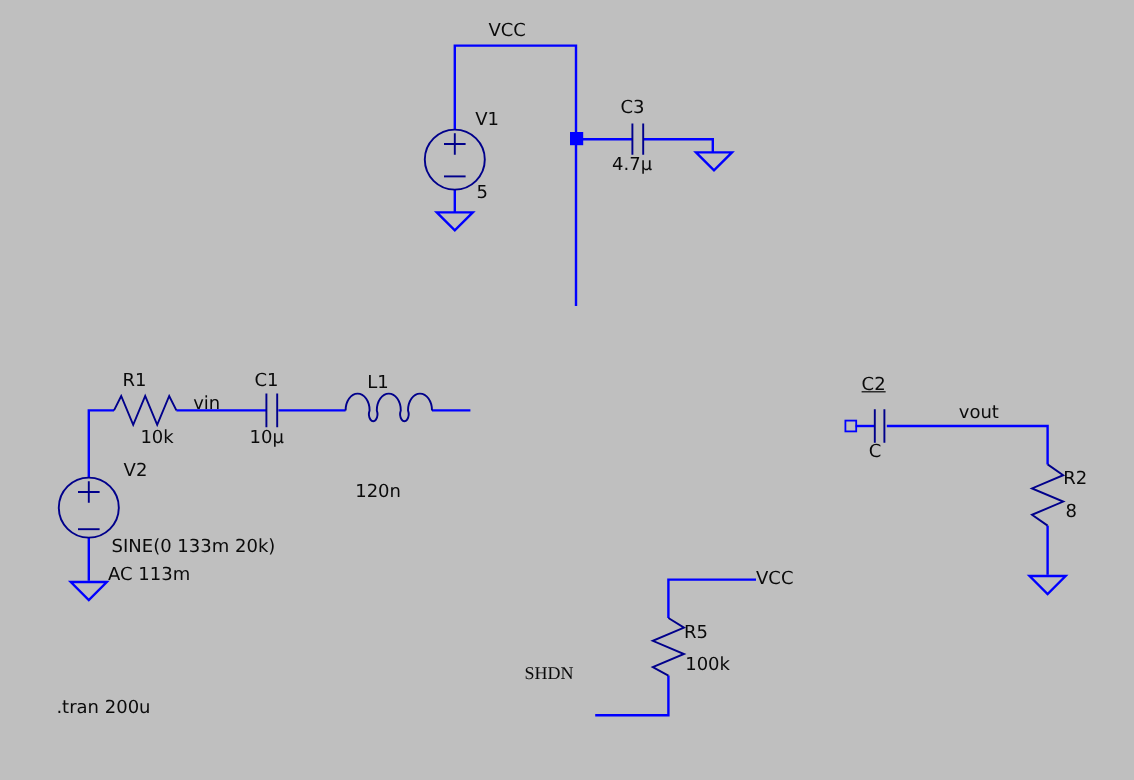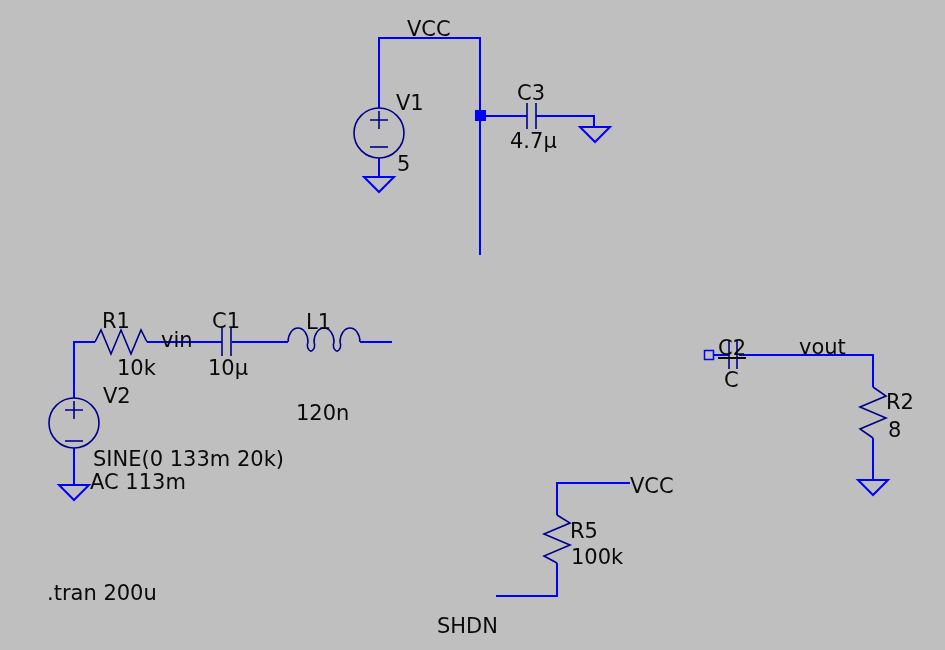--- a/index.html
+++ b/index.html
@@ -9,21 +9,21 @@
   #canvas{
     position:relative; width:945px; height:650px; background:var(--bg);
     font-family:"DejaVu Sans","Liberation Sans",sans-serif; overflow:hidden;
   }
   #sch{position:absolute;left:0;top:0;}
   .wire{stroke:var(--wire);stroke-width:2;fill:none;}
   .sym{stroke:var(--symbol);stroke-width:1.6;fill:none;}
   .junction{fill:var(--wire);stroke:none;}
   .pinbox{fill:none;stroke:var(--wire);stroke-width:1.5;}
   .lbl{
-    position:absolute; color:var(--text); font-size:21px; line-height:1.15;
+    position:absolute; color:var(--text); font-size:15px; line-height:1.15;
     white-space:pre; user-select:none;
   }
 </style>
 </head>
 <body>
 
 <div id="canvas">
 
   <svg id="sch" width="945" height="650" viewBox="0 0 945 650">
 
@@ -91,26 +91,26 @@
   <div class="lbl" style="left:161px;top:328px;text-align:right;">vin</div>
   <div class="lbl" style="left:212px;top:309px;">C1</div>
   <div class="lbl" style="left:208px;top:356px;">10µ</div>
   <div class="lbl" style="left:306px;top:310px;">L1</div>
   <div class="lbl" style="left:296px;top:353px;margin-top:48px;">120n</div>
 
   <div class="lbl" style="left:91px;top:384px;margin-left:12px;">V2</div>
   <div class="lbl" style="left:93px;top:447px;">SINE(0 133m 20k)</div>
   <div class="lbl" style="left:90px;top:470px;">AC 113m</div>
 
-  <div class="lbl" style="left:718px;top:336px;text-decoration:underline;">C2</div>
+  <div class="lbl" style="left:718px;top:312px;text-decoration:underline;">C2</div>
   <div class="lbl" style="left:724px;top:368px;">C</div>
   <div class="lbl" style="left:799px;top:335px;">vout</div>
   <div class="lbl" style="left:886px;top:390px;">R2</div>
   <div class="lbl" style="left:888px;top:418px;">8</div>
 
   <div class="lbl" style="left:630px;top:474px;">VCC</div>
   <div class="lbl" style="left:570px;top:519px;">R5</div>
   <div class="lbl" style="left:571px;top:545px;">100k</div>
-  <div class="lbl" style="left:437px;top:614px;">SHDN</div>
+  <div class="lbl" style="left:437px;top:554px;font-family:Liberation Serif, serif;">SHDN</div>
 
   <div class="lbl" style="left:47px;top:581px;">.tran 200u</div>
 
 </div>
 
 </body></html>

